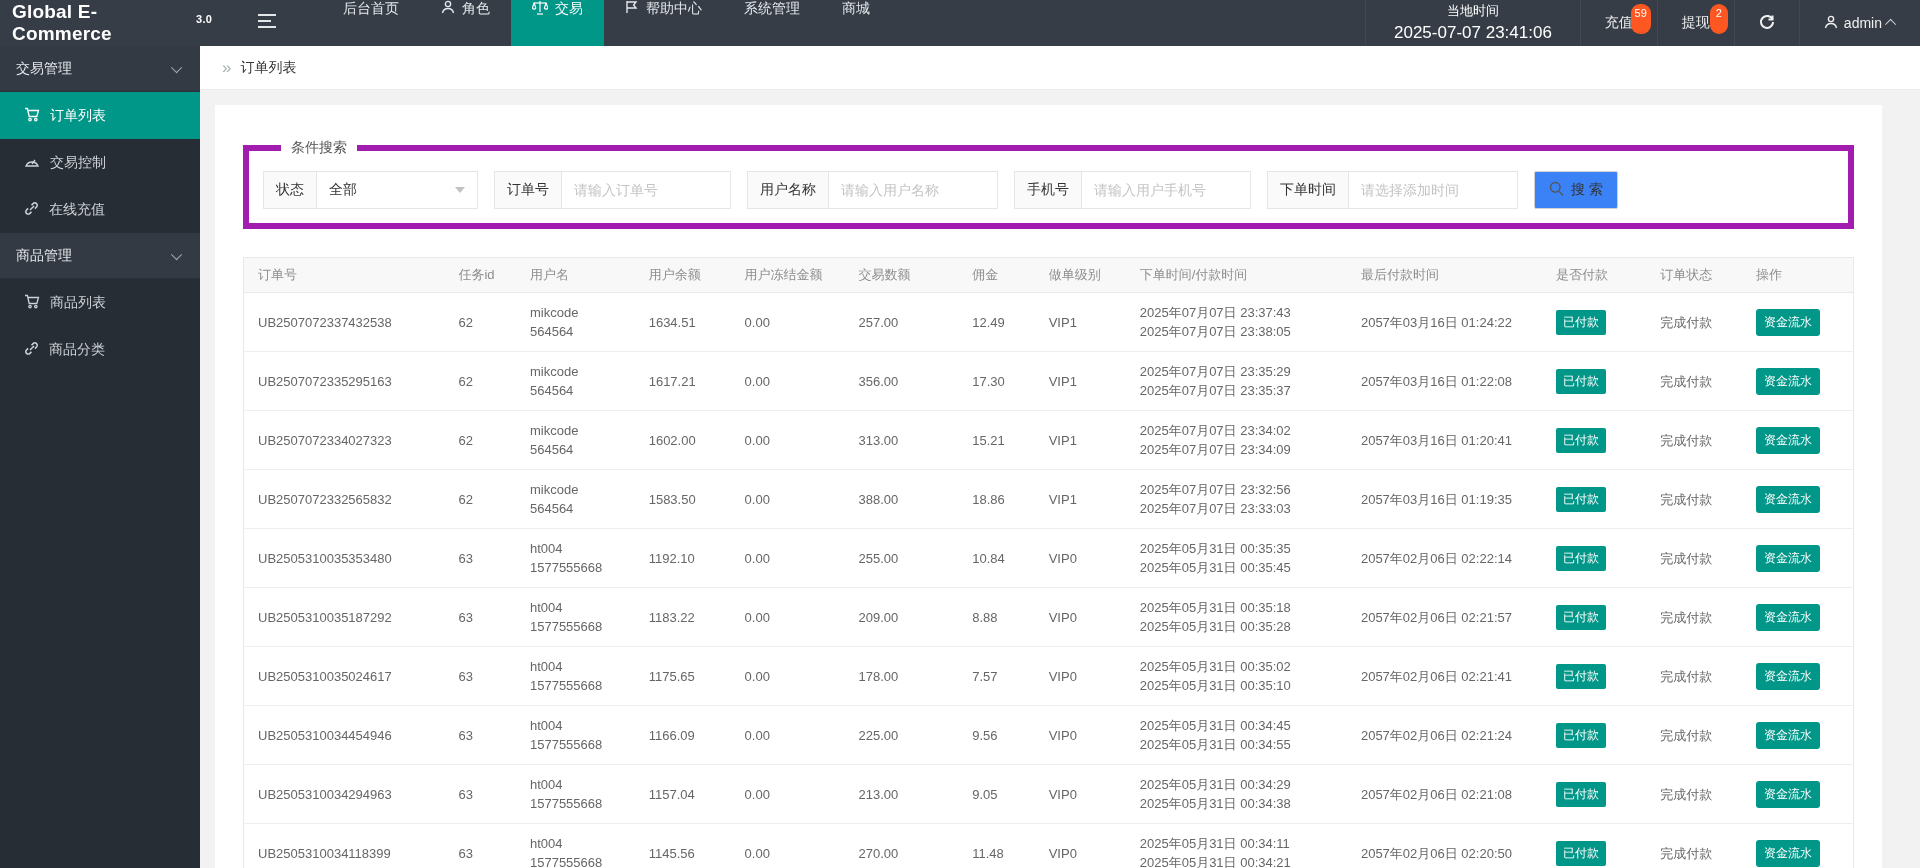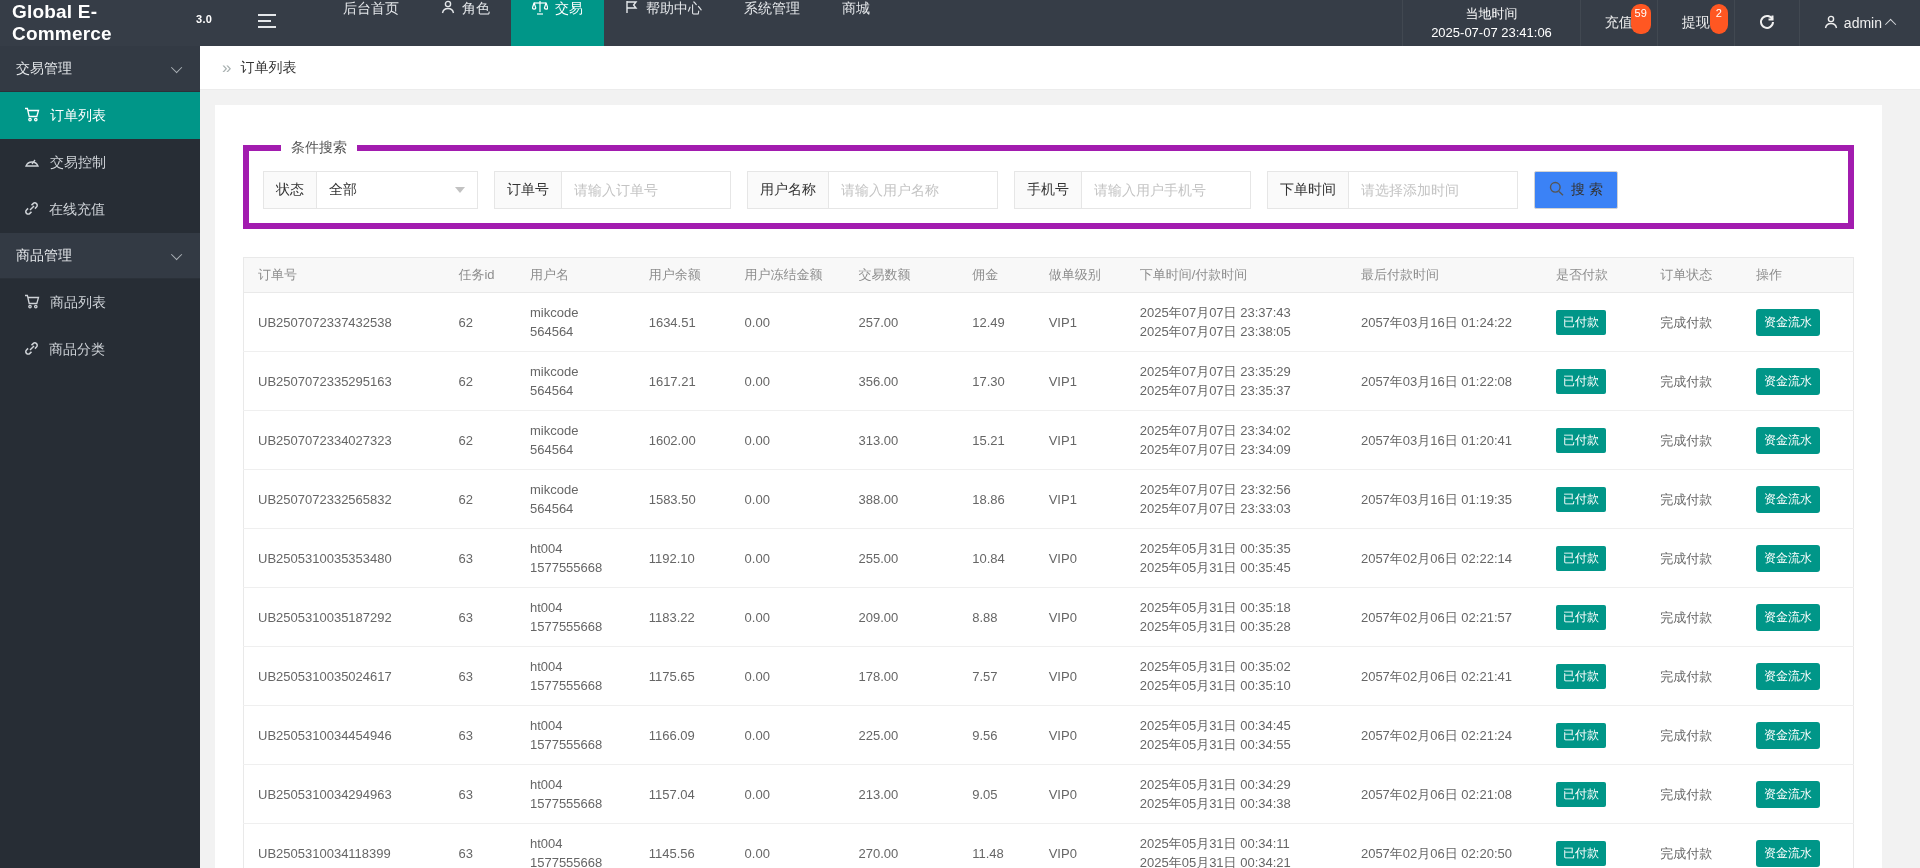--- a/index.html
+++ b/index.html
@@ -15,21 +15,21 @@
   .burger { width:46px; display:flex; align-items:center; justify-content:center; cursor:pointer;}
   .nav { display:flex; align-items:stretch; }
   .nav-item { display:flex; gap:7px; padding:0 21px; font-size:14px;
     color:#e4e7ea; cursor:pointer; }
   .nav-item.active { background:#009688; color:#fff; }
   .nav-item svg { display:block; }
   .hr-right { margin-left:auto; display:flex; align-items:stretch; }
   .time-box { display:flex; flex-direction:column; justify-content:center; align-items:center;
     padding:0 28px; border-left:1px solid rgba(255,255,255,.06); line-height:1.5;}
   .time-box .t1 { font-size:13px; color:#fff; }
-  .time-box .t2 { font-size:13px; color:#fff; }
+  .time-box .t2 { font-size:17px; color:#fff; }
   .hr-item { position:relative; display:flex; align-items:center; gap:6px; padding:0 24px;
     font-size:14px; color:#f0f0f0; border-left:1px solid rgba(255,255,255,.06); cursor:pointer;}
   .badge { position:absolute; top:4px; right:6px; min-width:18px; height:30px; padding:0 4px;
     background:#ff5722; color:#fff; border-radius:9px; font-size:11px; line-height:18px;
     text-align:center; }
   .caret-up { width:8px; height:8px; border-left:1.5px solid #d8dbde; border-top:1.5px solid #d8dbde;
     transform:rotate(45deg) translateY(2px); display:inline-block; }
 
   
   .sidebar { position:fixed; top:46px; left:0; width:200px; height:822px;

